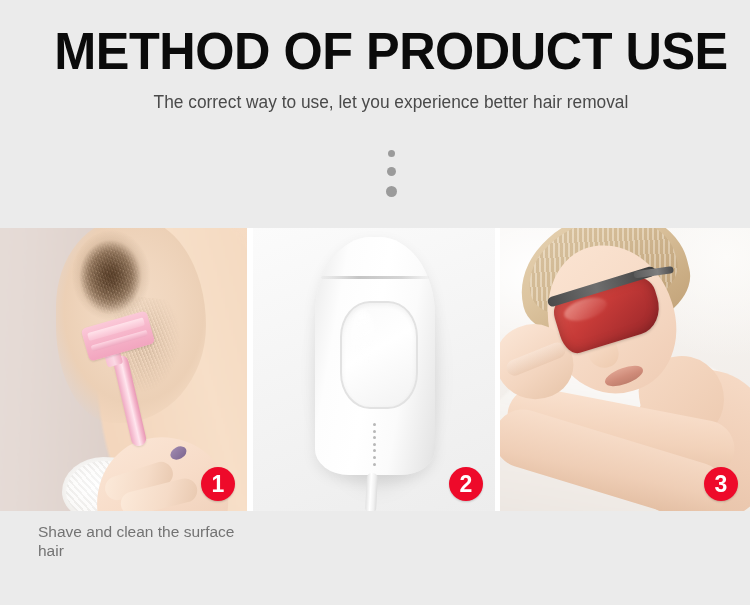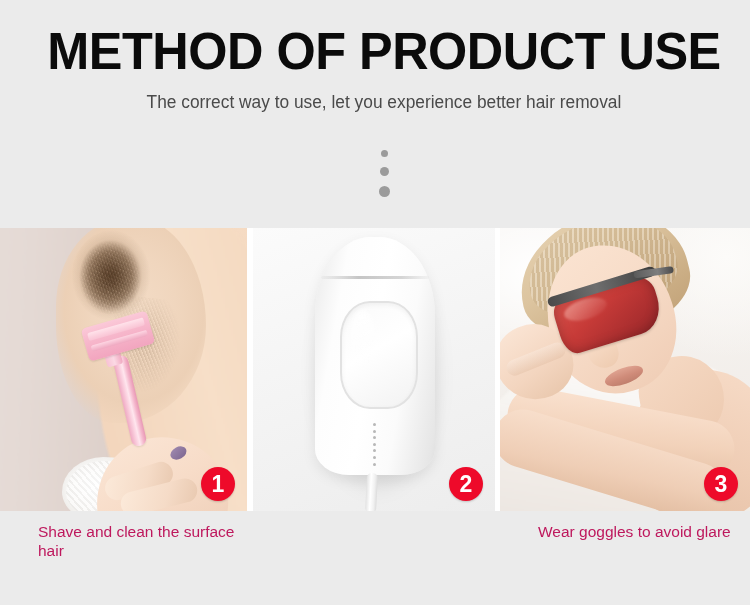--- a/index.html
+++ b/index.html
@@ -16,21 +16,21 @@
   .page {
     position: relative;
     width: 750px;
     height: 605px;
     background: #ebebeb;
   }
 
   
   .header {
     position: absolute;
-    left: 9px;
+    left: 16px;
     top: 0;
     width: 616px;
     height: 228px;
     background: #ebebeb;
   }
   .title {
     position: absolute;
     left: 0;
     top: 22px;
     width: 750px;
@@ -469,21 +469,21 @@
     width: 750px;
     height: 94px;
     background: #ebebeb;
   }
   .caption {
     position: absolute;
     top: 11px;
     font-size: 15.5px;
     line-height: 19px;
     font-weight: 400;
-    color: #be185d;
+    color: #737373;
   }
   .caption.c1 { left: 38px;  width: 205px; }
   .caption.c2 { left: 280px; width: 210px; }
   .caption.c3 { left: 538px; width: 205px; }
 </style>
 </head>
 <body>
 
 <div class="page">
 
@@ -557,16 +557,15 @@
         <div class="p3-arm1"></div>
         <div class="p3-arm2"></div>
         <div class="p3-hand"></div>
       </div>
       <div class="badge">3</div>
     </div>
   </div>
 
   <div class="captions">
     <div class="caption c1">Shave and clean the surface hair</div>
-    <div class="caption c3">Wear goggles to avoid glare</div>
   </div>
 
 </div>
 
 </body></html>

